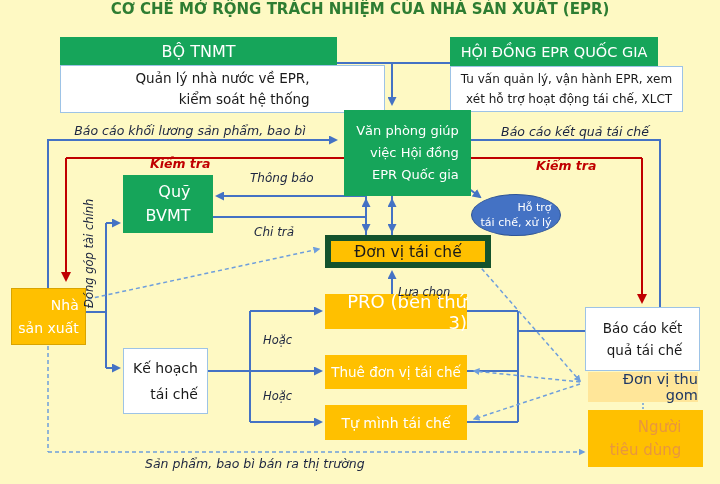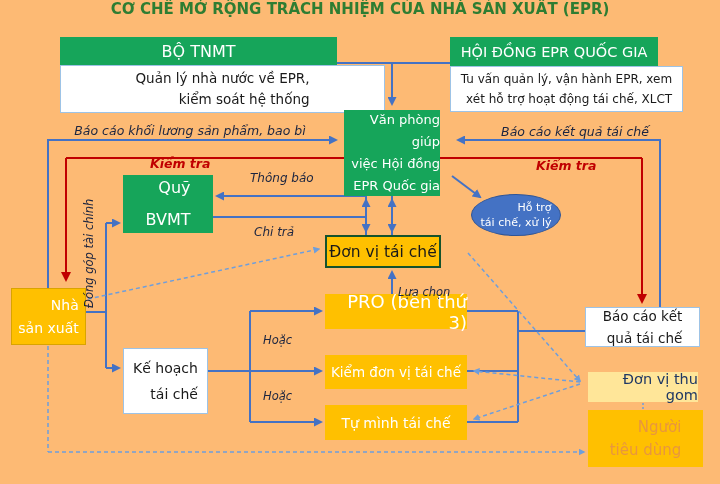--- a/index.html
+++ b/index.html
@@ -1,45 +1,45 @@
 <!DOCTYPE html>
 <html><head>
 <meta charset="utf-8">
 <style>
   html,body{margin:0;padding:0;background:#fff;}
   #stage{
     position:relative;width:720px;height:484px;overflow:hidden;
     font-family:"DejaVu Sans","Liberation Sans",sans-serif;
-    background:#fdba74;
+    background:#fef9c3;
   }
   .abs{position:absolute;}
   .pre{white-space:pre-line;}
   #conn{position:absolute;left:0;top:0;z-index:1;}
   .node{z-index:2;display:flex;align-items:center;justify-content:center;text-align:right;box-sizing:border-box;}
   .lbl{z-index:3;font-style:italic;color:#1c2540;}
   .green{background:#16a55a;color:#fff;}
   .orange{background:#ffc000;}
   .whitebox{background:#fff;border:1.6px solid #9dc3e6;color:#1a1a1a;}
 
   #title{left:0;top:6;width:720px;text-align:center;font-size:15px;font-weight:bold;color:#2e7d32;z-index:3;}
 
   #bo-tnmt-header{left:60px;top:37px;width:277px;height:28px;font-size:16px;}
   #bo-tnmt-body{left:60px;top:65px;width:325px;height:48px;font-size:13.5px;line-height:21px;}
   #hoi-dong-header{left:450px;top:37px;width:208px;height:29px;font-size:14.5px;}
   #hoi-dong-body{left:450px;top:66px;width:233px;height:46px;font-size:12px;line-height:20px;}
 
-  #van-phong{left:344px;top:110px;width:96px;height:86px;font-size:13px;line-height:22px;}
-  #quy-bvmt{left:123px;top:175px;width:90px;height:58px;font-size:16px;line-height:32px;}
+  #van-phong{left:344px;top:110px;width:127px;height:86px;font-size:13px;line-height:22px;}
+  #quy-bvmt{left:123px;top:175px;width:90px;height:58px;font-size:16px;line-height:24px;}
   #nha-san-xuat{left:11px;top:288px;width:75px;height:57px;color:#fff;font-size:14px;line-height:23px;border:1px solid #d9a400;}
   #ke-hoach{left:123px;top:348px;width:85px;height:66px;font-size:14px;line-height:26px;}
-  #don-vi-tai-che{left:325px;top:235px;width:116px;height:33px;border:2px solid #14532d;color:#1a1a1a;font-size:15.5px;}
+  #don-vi-tai-che{left:325px;top:235px;width:166px;height:33px;border:6px solid #14532d;color:#1a1a1a;font-size:15.5px;}
   #pro{left:325px;top:294px;width:142px;height:35px;color:#fff;font-size:18px;}
   #thue{left:325px;top:355px;width:142px;height:34px;color:#fff;font-size:13.5px;}
   #tu-minh{left:325px;top:405px;width:142px;height:35px;color:#fff;font-size:14px;}
-  #bao-cao-ket-qua-box{left:585px;top:307px;width:115px;height:40px;font-size:13.5px;line-height:22px;}
+  #bao-cao-ket-qua-box{left:585px;top:307px;width:115px;height:64px;font-size:13.5px;line-height:22px;}
   #thu-gom{left:588px;top:372px;width:110px;height:30px;background:#ffe699;color:#1f3864;font-size:14.5px;}
   #nguoi-tieu-dung{left:588px;top:410px;width:115px;height:57px;color:#e8963e;font-size:15px;line-height:23px;}
   #ho-tro{left:471px;top:194px;width:90px;height:42px;border-radius:50%;background:#4472c4;border:1px solid #2f5597;color:#fff;font-size:11px;line-height:15px;}
 
   #lbl-bao-cao-khoi-luong{left:70px;top:123px;width:240px;text-align:center;font-size:12.5px;}
   #lbl-bao-cao-ket-qua{left:500px;top:124px;width:150px;text-align:center;font-size:12.5px;}
   #lbl-kiem-tra-left{left:150px;top:156px;color:#c00000;font-weight:bold;font-size:12.5px;}
   #lbl-kiem-tra-right{left:536px;top:158px;color:#c00000;font-weight:bold;font-size:12.5px;}
   #lbl-thong-bao{left:250px;top:171px;font-size:12px;}
   #lbl-chi-tra{left:254px;top:225px;font-size:12px;}
@@ -124,34 +124,35 @@
 việc Hội đồng
 EPR Quốc gia</div>
   <div id="quy-bvmt" class="abs node green pre">Quỹ
 BVMT</div>
   <div id="nha-san-xuat" class="abs node orange pre">Nhà
 sản xuất</div>
   <div id="ke-hoach" class="abs node whitebox pre">Kế hoạch
 tái chế</div>
   <div id="don-vi-tai-che" class="abs node orange">Đơn vị tái chế</div>
   <div id="pro" class="abs node orange">PRO (bên thứ 3)</div>
-  <div id="thue" class="abs node orange">Kiểm đơn vị tái chế</div>
+  <div id="thue" class="abs node orange">Thuê đơn vị tái chế</div>
   <div id="tu-minh" class="abs node orange">Tự mình tái chế</div>
   <div id="bao-cao-ket-qua-box" class="abs node whitebox pre">Báo cáo kết
 quả tái chế</div>
   <div id="nguoi-tieu-dung" class="abs node orange pre">Người
 tiêu dùng</div>
   <div id="thu-gom" class="abs node" style="background:#ffe699;">Đơn vị thu gom</div>
   <div id="ho-tro" class="abs node pre">Hỗ trợ
 tái chế, xử lý</div>
 
   <div id="lbl-bao-cao-khoi-luong" class="abs lbl">Báo cáo khối lương sản phẩm, bao bì</div>
   <div id="lbl-bao-cao-ket-qua" class="abs lbl">Báo cáo kết quả tái chế</div>
   <div id="lbl-kiem-tra-left" class="abs lbl">Kiểm tra</div>
   <div id="lbl-kiem-tra-right" class="abs lbl">Kiểm tra</div>
   <div id="lbl-thong-bao" class="abs lbl">Thông báo</div>
   <div id="lbl-chi-tra" class="abs lbl">Chi trả</div>
   <div id="lbl-dong-gop" class="abs lbl">Đóng góp tài chính</div>
   <div id="lbl-lua-chon" class="abs lbl">Lựa chọn</div>
   <div id="lbl-hoac-1" class="abs lbl">Hoặc</div>
   <div id="lbl-hoac-2" class="abs lbl">Hoặc</div>
+  <div id="lbl-san-pham" class="abs lbl">Sản phẩm, bao bì bán ra thị trường</div>
 
 </div>
 
 </body></html>

